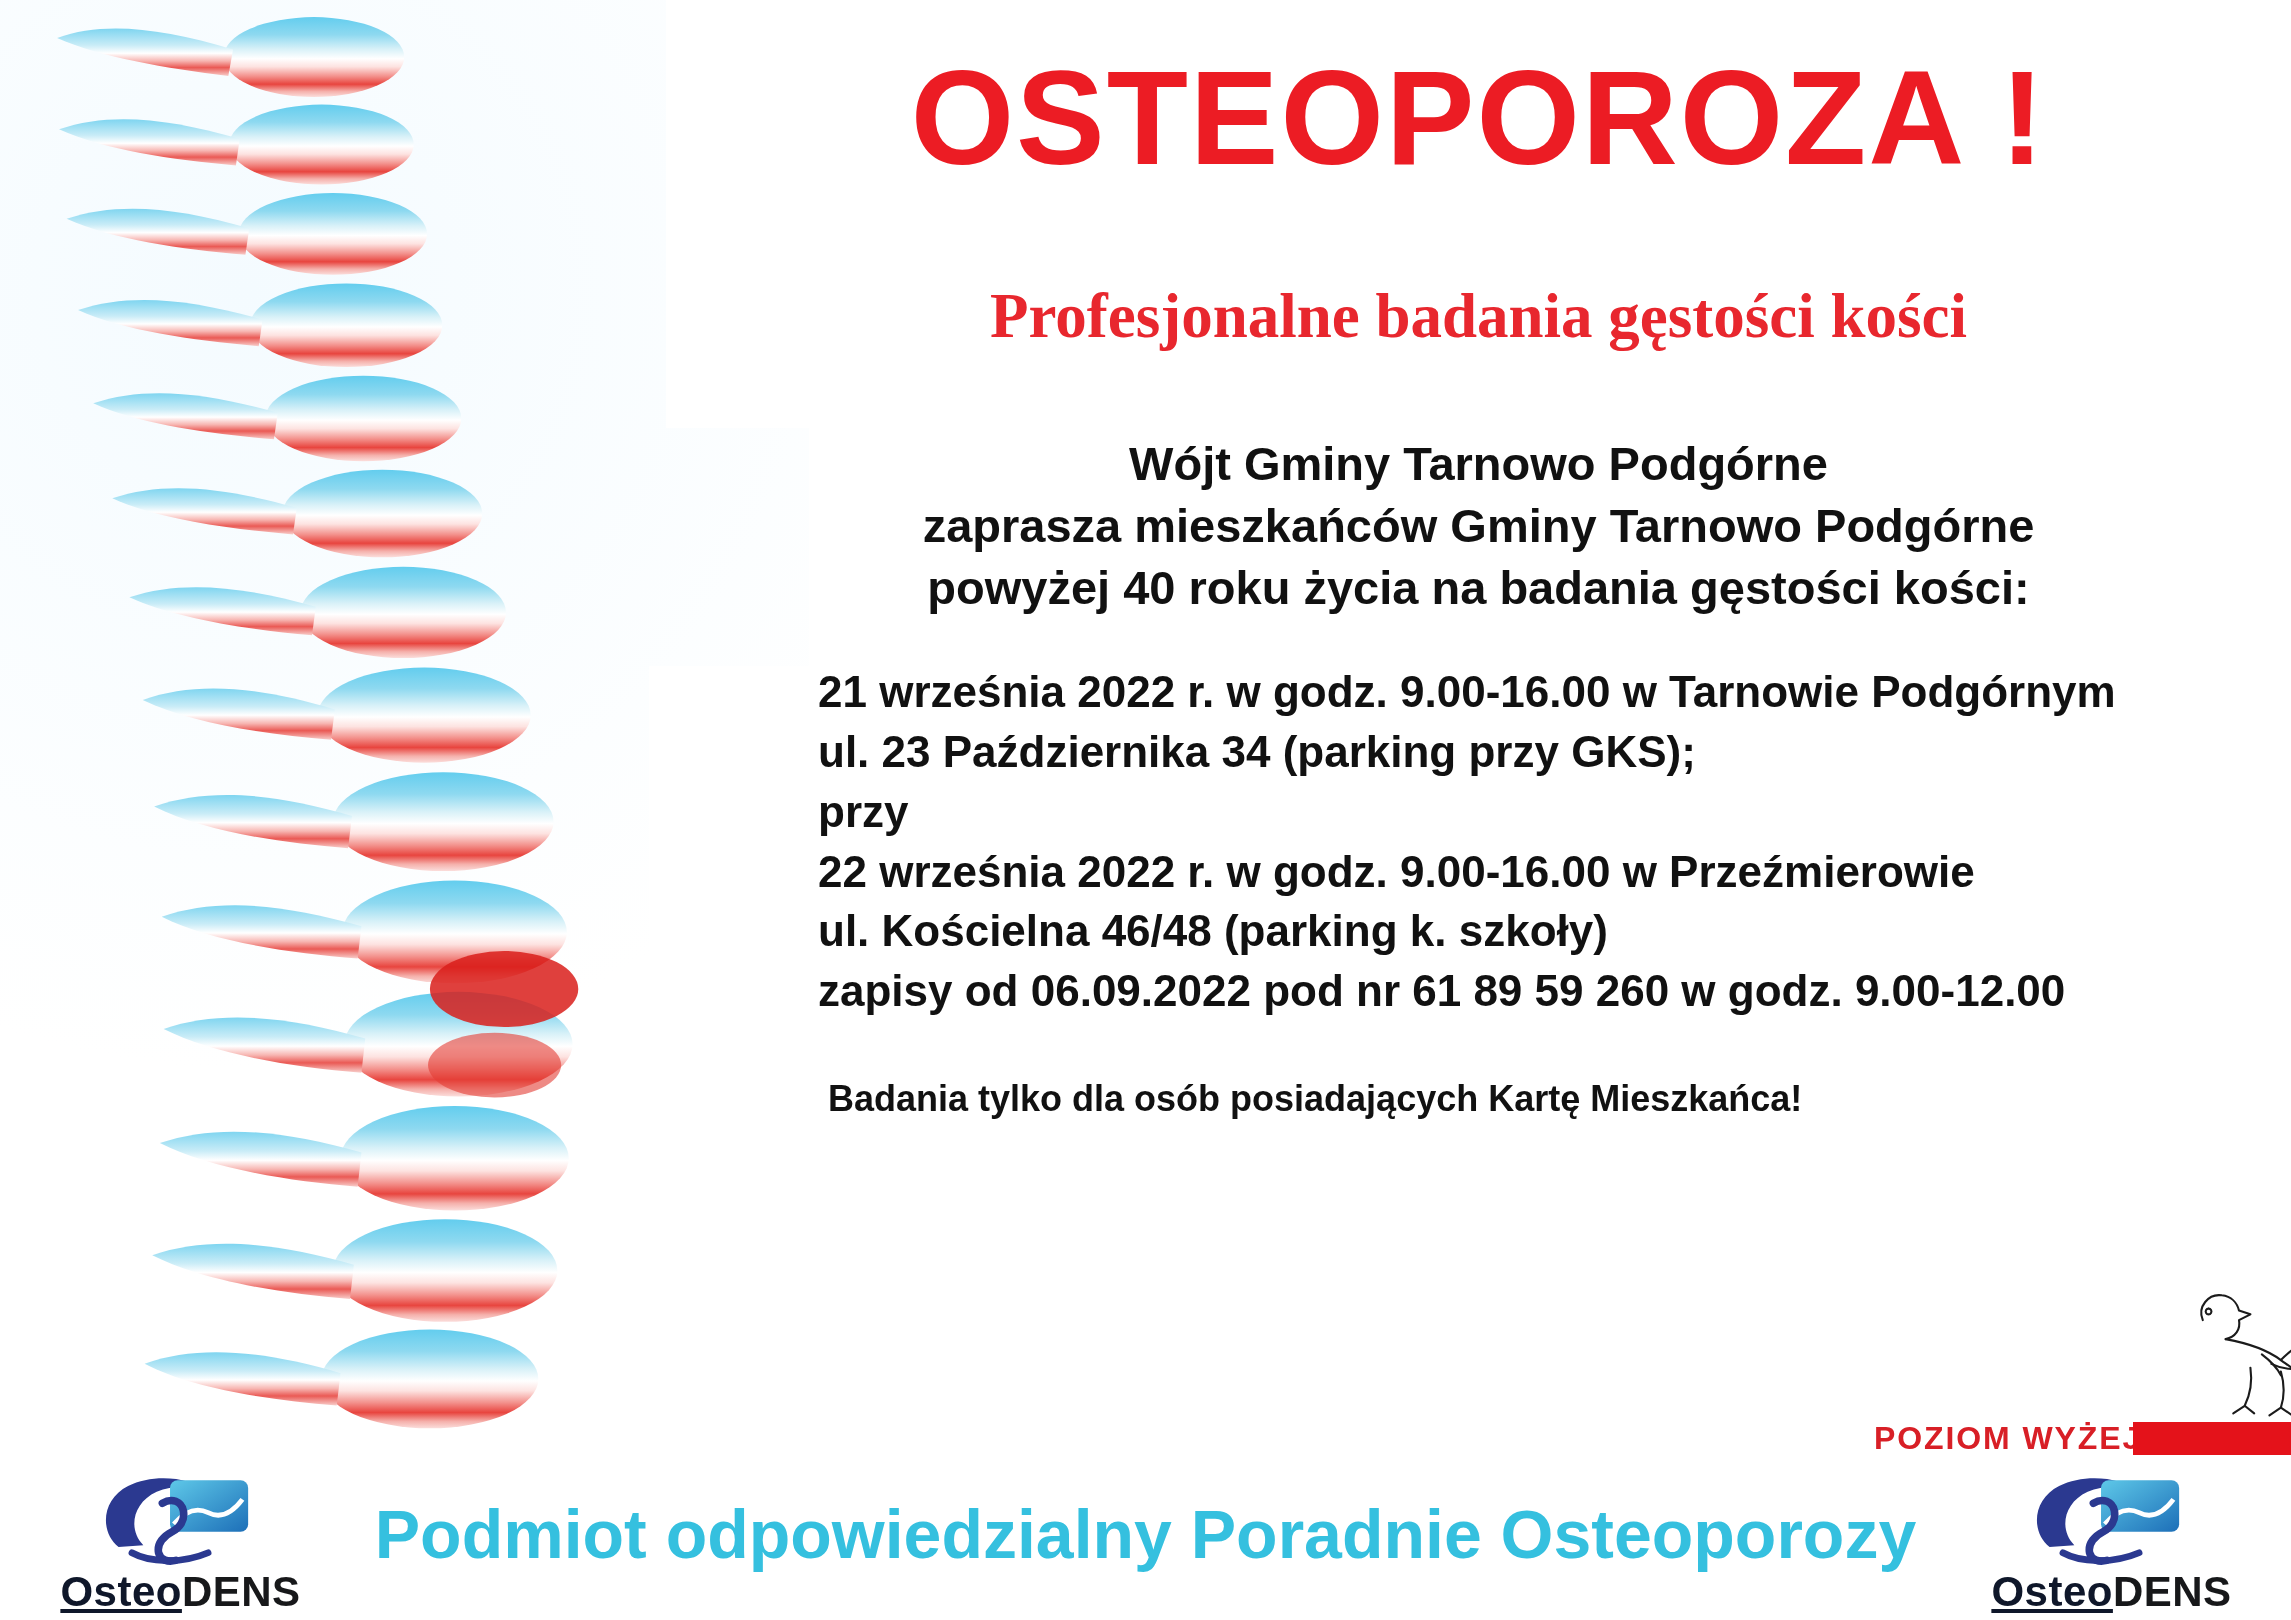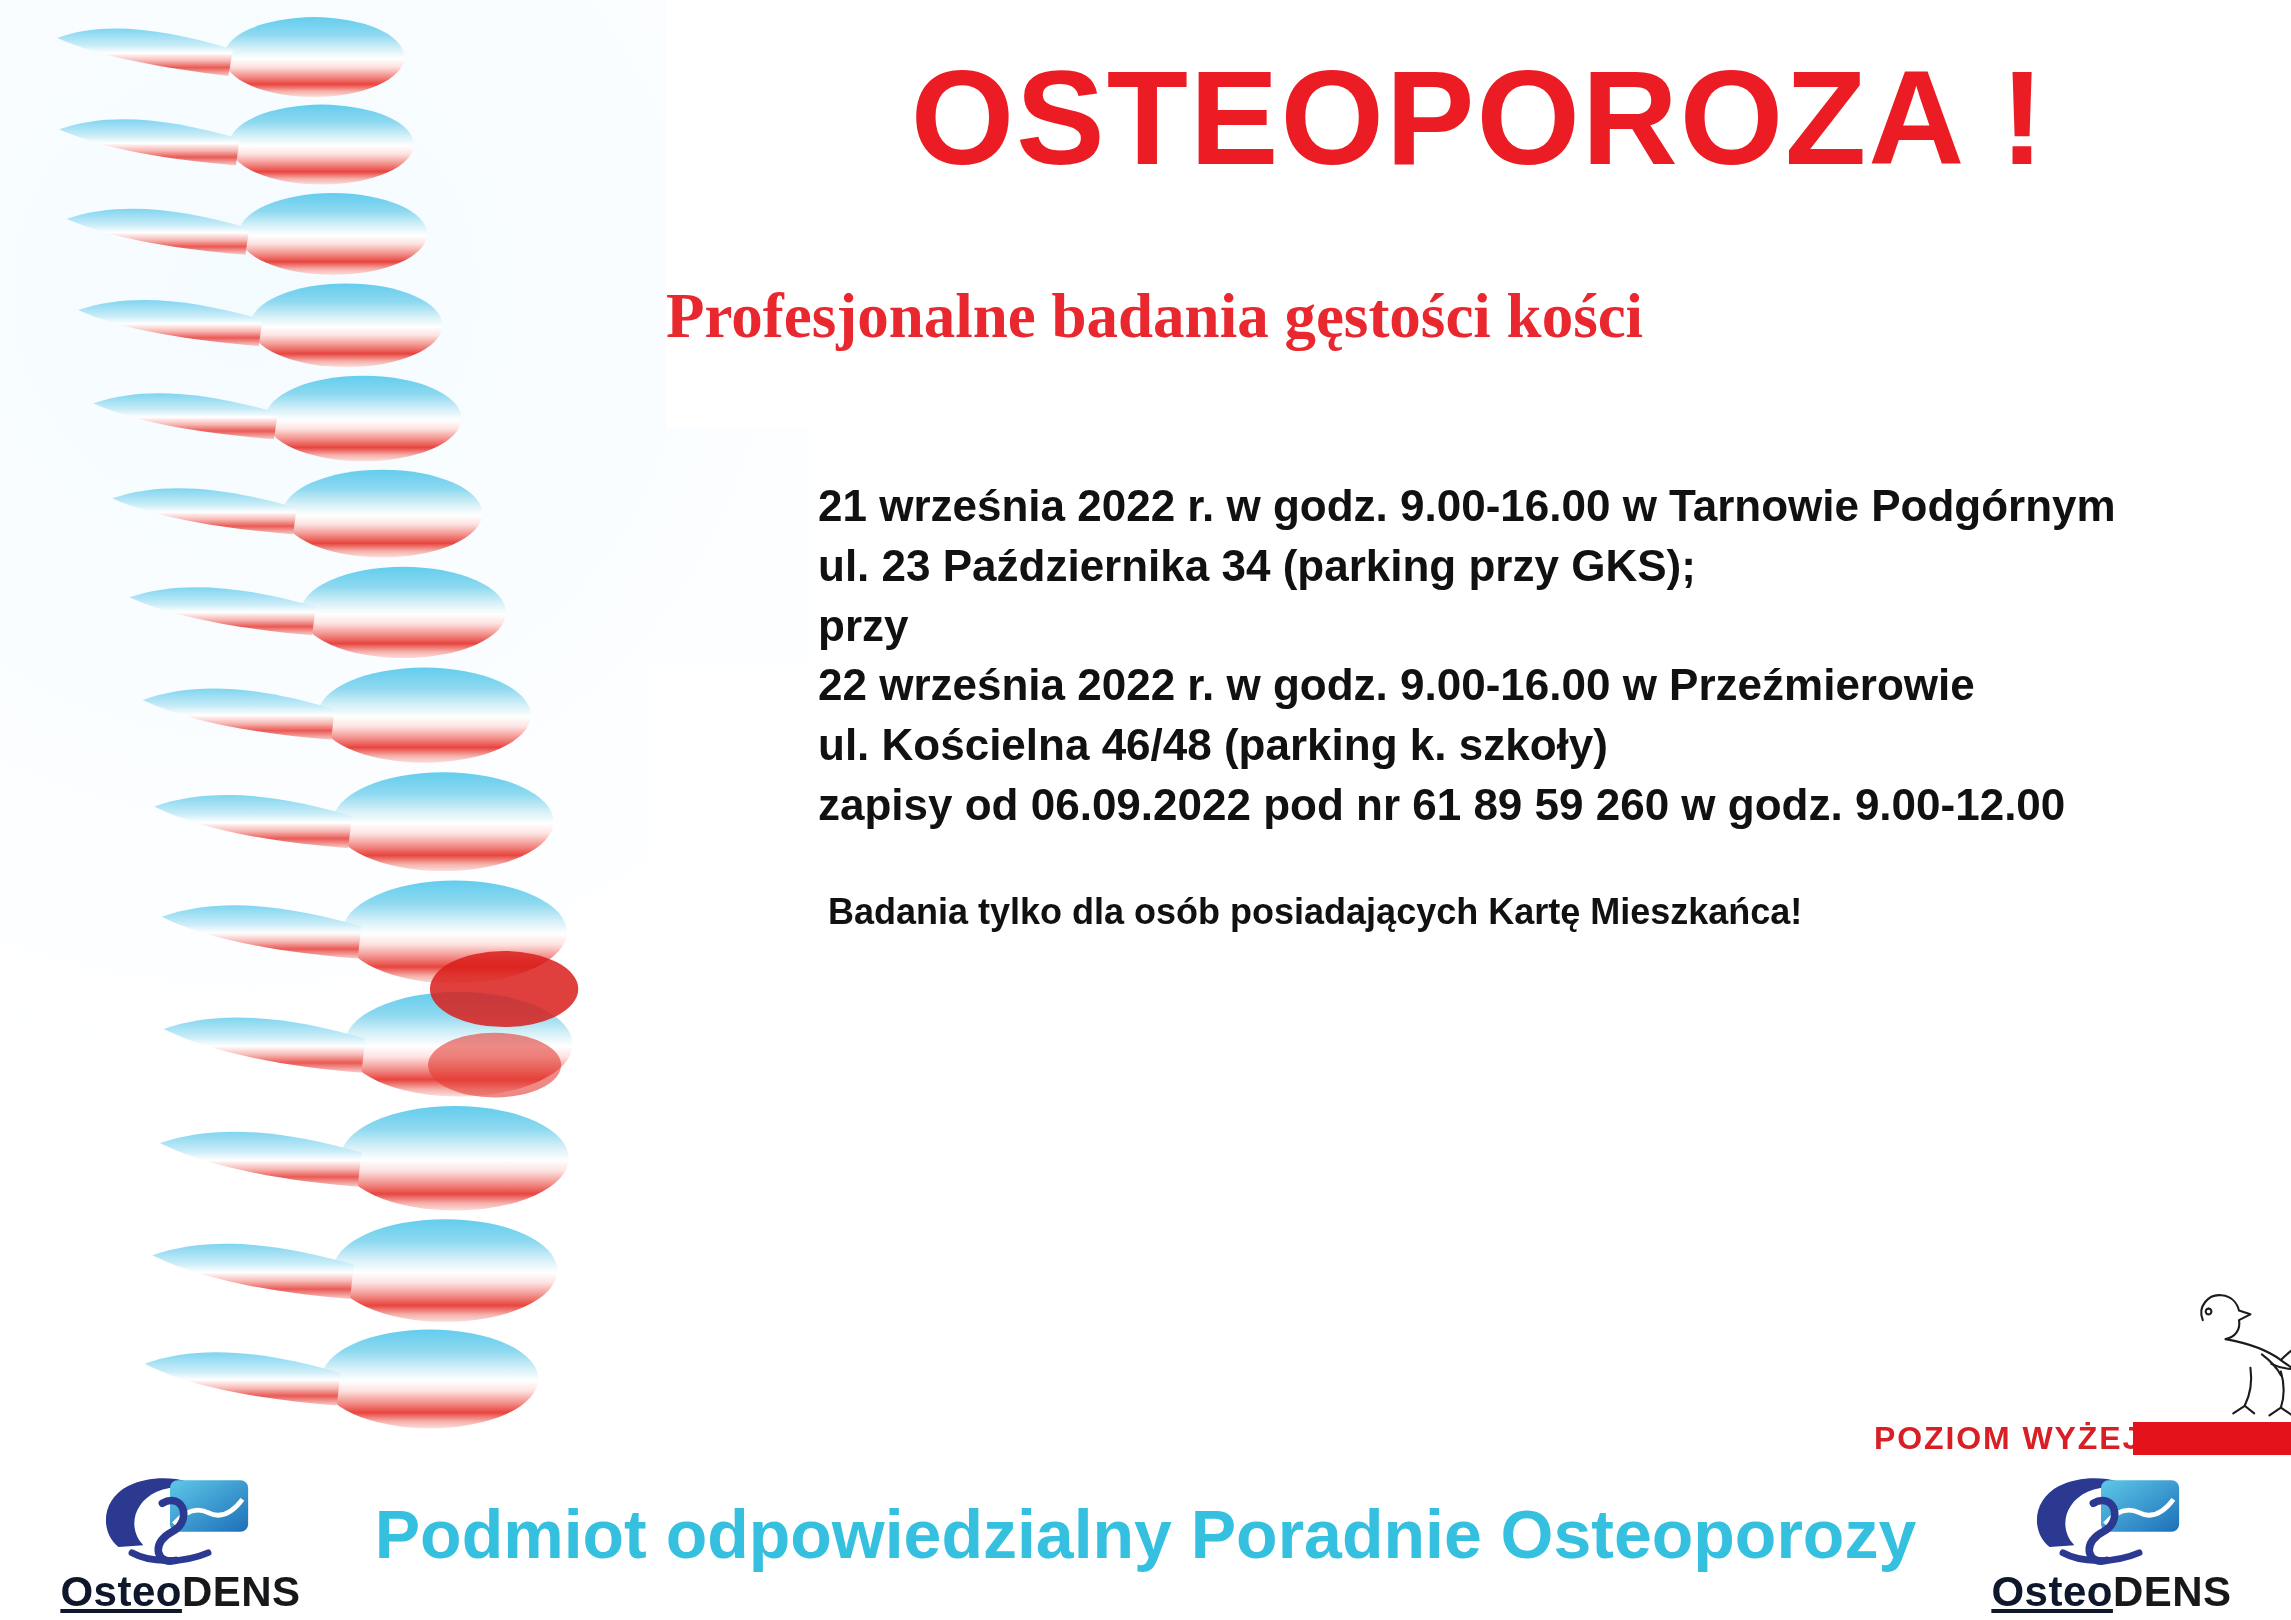--- a/index.html
+++ b/index.html
@@ -44,21 +44,21 @@
     color:#ec1c24;
     font-family:"Liberation Sans", sans-serif;
     font-weight:bold;
     font-size:133px;
     letter-spacing:1.9px;
     line-height:1.0;
     white-space:nowrap;
   }
   .subtitle{
     position:absolute;left:0;top:285px;width:1625px;
-    text-align:left;
+    text-align:center;
     color:#e8272e;
     font-family:"Liberation Serif", serif;
     font-weight:bold;
     font-size:63px;
     line-height:1.0;
     white-space:nowrap;
   }
 
   .body-text{
     position:absolute;left:0;top:433px;width:1625px;
@@ -241,20 +241,25 @@
 
   <div class="content">
     <div class="white-block wb1"></div>
     <div class="white-block wb2"></div>
     <div class="white-block wb3"></div>
 
     <div class="title">OSTEOPOROZA !</div>
     <div class="subtitle">Profesjonalne badania gęstości kości</div>
 
     <div class="body-text">
+      <div class="lead">
+        <div>Wójt Gminy Tarnowo Podgórne</div>
+        <div>zaprasza mieszkańców Gminy  Tarnowo Podgórne</div>
+        <div>powyżej 40 roku życia na badania gęstości kości:</div>
+      </div>
 
       <div class="details">
         <div>21 września 2022 r.    w godz. 9.00-16.00 w Tarnowie Podgórnym</div>
         <div>ul. 23 Października 34 (parking przy GKS);</div>
         <div>przy</div>
         <div>22 września 2022 r. w godz. 9.00-16.00 w Przeźmierowie</div>
         <div>ul. Kościelna 46/48 (parking k. szkoły)</div>
         <div>zapisy od 06.09.2022 pod nr 61 89 59 260 w godz. 9.00-12.00</div>
       </div>
 

